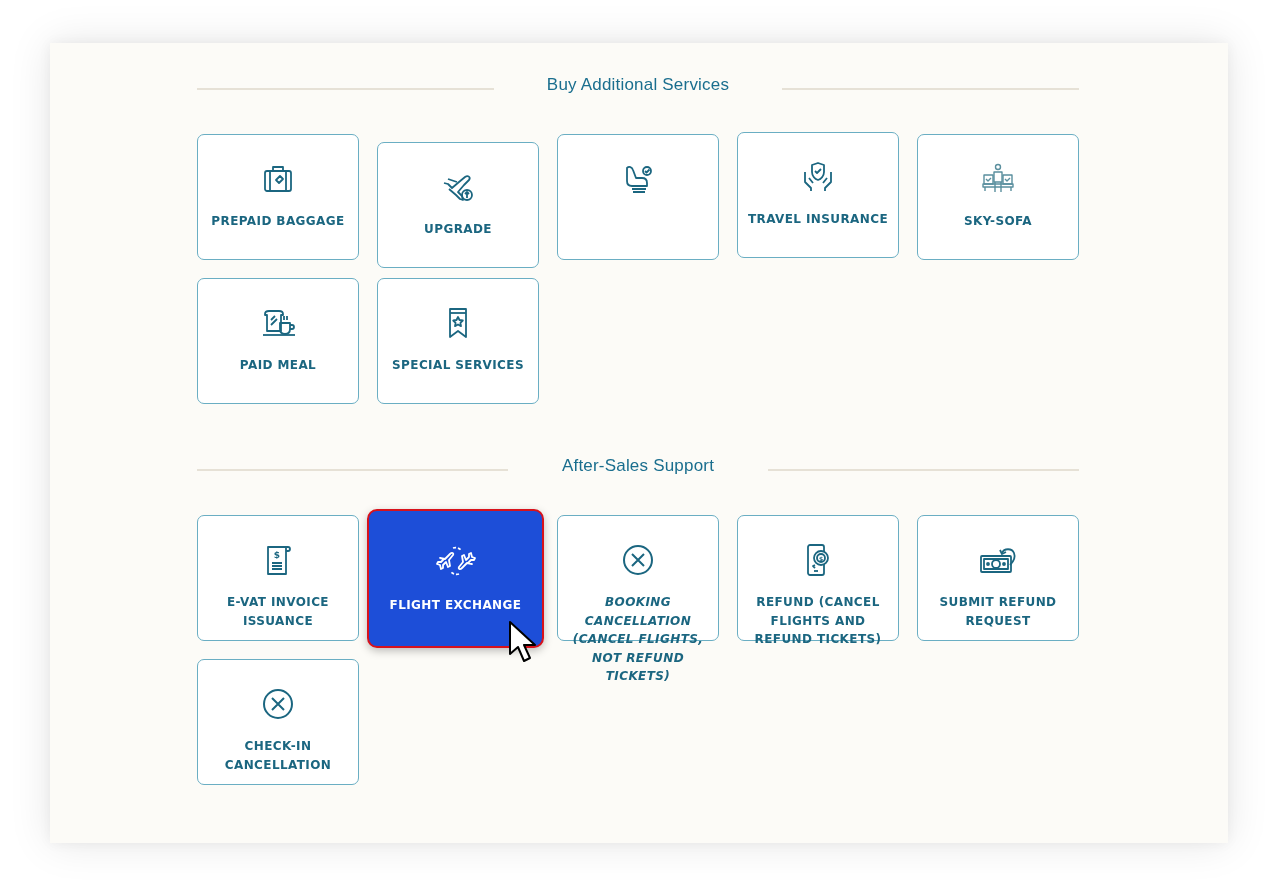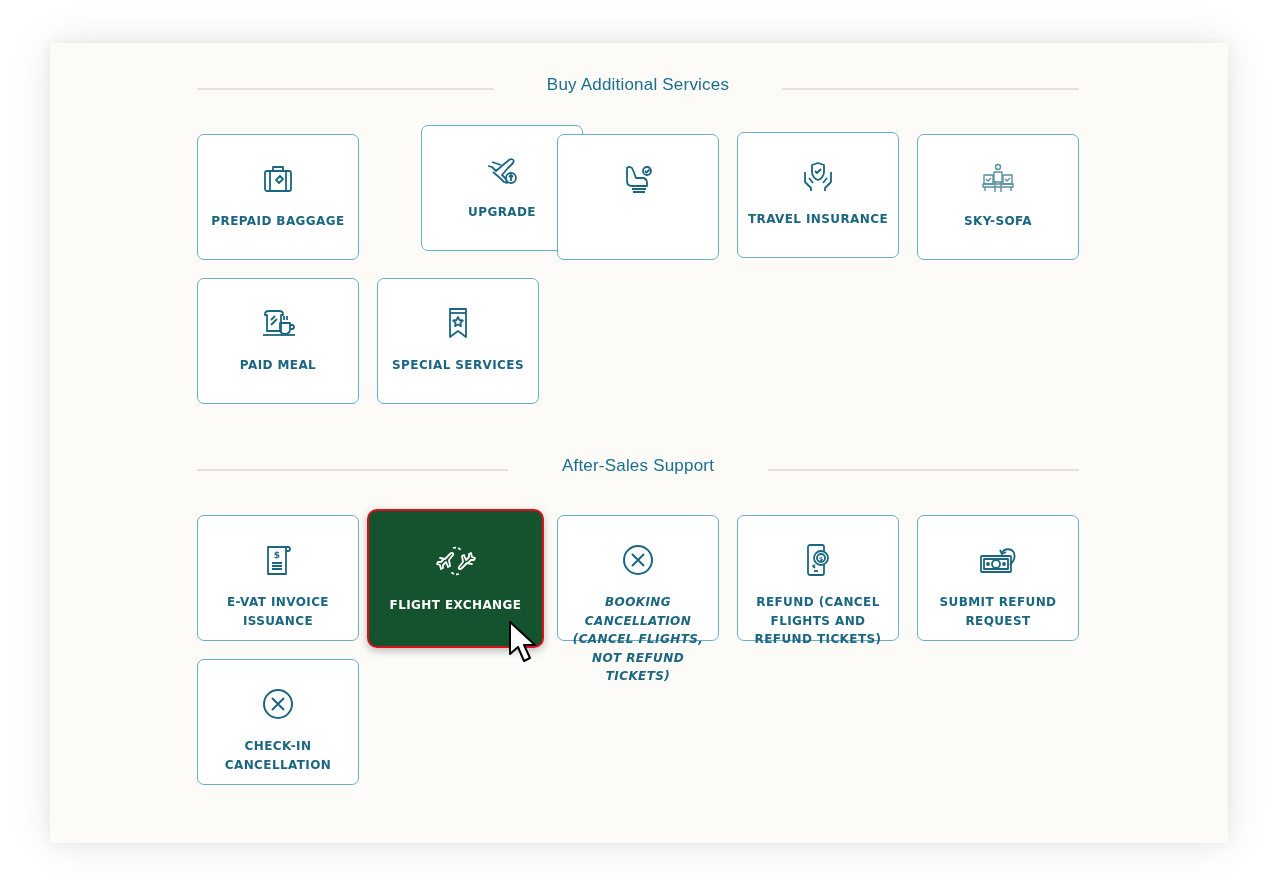--- a/index.html
+++ b/index.html
@@ -10,21 +10,21 @@
   .section-head { position:absolute; left:197px; width:882px; height:30px; }
   .section-head .line { position:absolute; top:14px; height:2px; background:#e6e1d6; }
   .section-head .title { position:absolute; left:0; right:0; top:0; text-align:center;
            color:#1a6e8e; font-family:"Liberation Sans", sans-serif; font-size:17px; line-height:28px; letter-spacing:0.2px; }
   .card { position:absolute; width:160px; height:124px; background:#ffffff; border:1px solid #6aaec3;
           border-radius:7px; box-sizing:content-box; cursor:pointer; }
   .card .icon { position:absolute; left:0; right:0; top:26px; height:36px; display:flex; justify-content:center; align-items:center; }
   .card .icon svg { width:34px; height:34px; }
   .card .label { position:absolute; left:4px; right:4px; top:77px; text-align:center; color:#1b6680;
                  font-family:"DejaVu Sans", sans-serif; font-weight:bold; font-size:12px; line-height:18.5px; letter-spacing:0.4px; }
-  .card.active { background:#14532d; border:2px solid #d8121c; border-radius:10px; width:173px; height:135px;
+  .card.active { background:#1d4ed8; border:2px solid #d8121c; border-radius:10px; width:173px; height:135px;
                  box-shadow:0 3px 8px rgba(0,0,0,0.25); }
   .card.active .label { color:#ffffff; top:84px; line-height:20px; font-weight:bold; }
   .card.active .icon { top:32px; }
   .cursor { position:absolute; left:508px; top:620px; width:30px; height:44px; pointer-events:none; }
 </style>
 </head>
 <body>
 
 <div class="panel"></div>
 
@@ -40,21 +40,21 @@
       <rect x="4" y="9" width="26" height="20" rx="2"></rect>
       <path d="M12 9V5h10v4"></path>
       <line x1="9" y1="9" x2="9" y2="29"></line>
         <line x1="25" y1="9" x2="25" y2="29"></line>
       <path d="M15 18l4-4 3 3-4 4z"></path>
     </svg>
   </div>
   <div class="label">PREPAID BAGGAGE</div>
 </div>
 
-<div class="card" style="left:377px; top:125px;margin-left:44px;">
+<div class="card" style="left:377px; top:142px;">
   <div class="icon">
     <svg viewBox="0 0 34 34" fill="none" stroke="#1b6680" stroke-width="1.8" stroke-linejoin="round">
       <path d="M3 13l4 1 4 4 7-6 6-5c3-2 6 0 4 3l-5 5-6 7 4 4 1 4-3-1-4-4-7-6"></path>
       <path d="M7 9l9 3"></path>
       <circle cx="26" cy="25" r="5"></circle>
       <path d="M26 28v-6M24 24l2-2 2 2"></path>
     </svg>
   </div>
   <div class="label">UPGRADE</div>
 </div>

